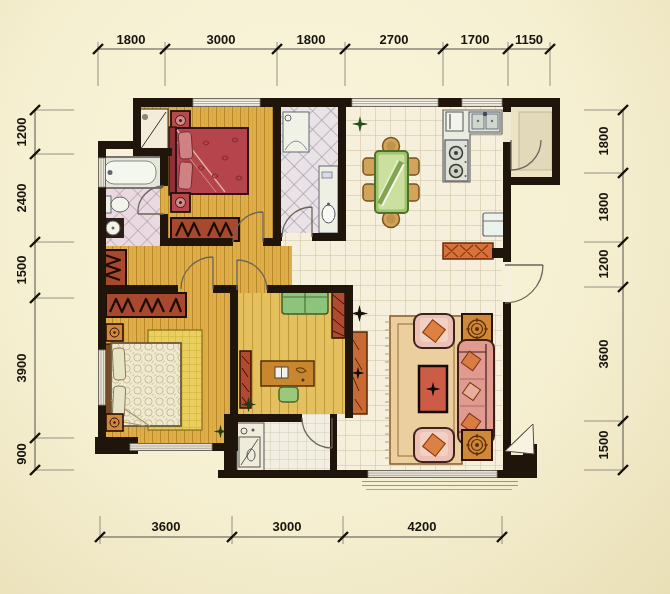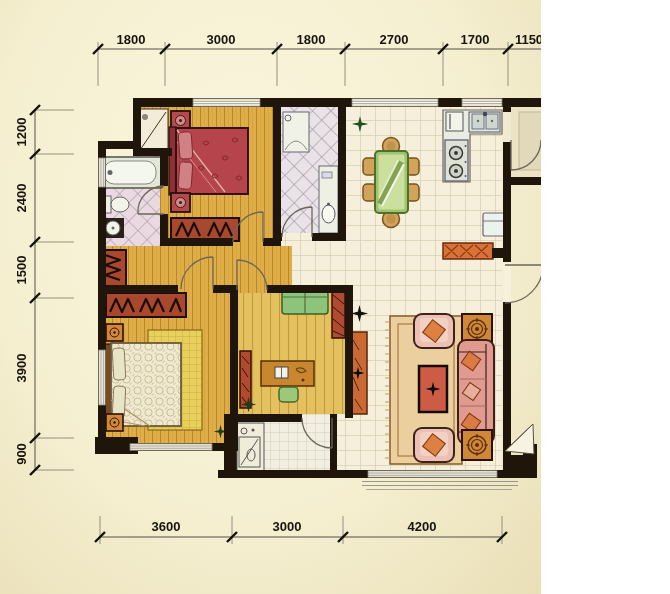--- a/index.html
+++ b/index.html
@@ -1,17 +1,17 @@
 <!DOCTYPE html>
 <html><head>
 <meta charset="utf-8">
 <style>
   html,body{margin:0;padding:0;}
   .stage{
-    position:relative;width:541px;height:594px;overflow:hidden;
+    position:relative;width:670px;height:594px;overflow:hidden;
     background:radial-gradient(ellipse at 45% 35%, #faf6dd 0%, #f6f0d2 55%, #e9dfb7 100%);
     font-family:"Liberation Sans", sans-serif;
     text-decoration:underline;
   }
   svg{display:block;}
   .dim-label{font:bold 13px "Liberation Sans", sans-serif;fill:#17140e;}
   .dimline{stroke:#55514a;stroke-width:1;}
   .stub{stroke:#8a867c;stroke-width:0.9;}
   .tick{stroke:#14110c;stroke-width:2.4;}
   .wall{fill:#1f150a;}

